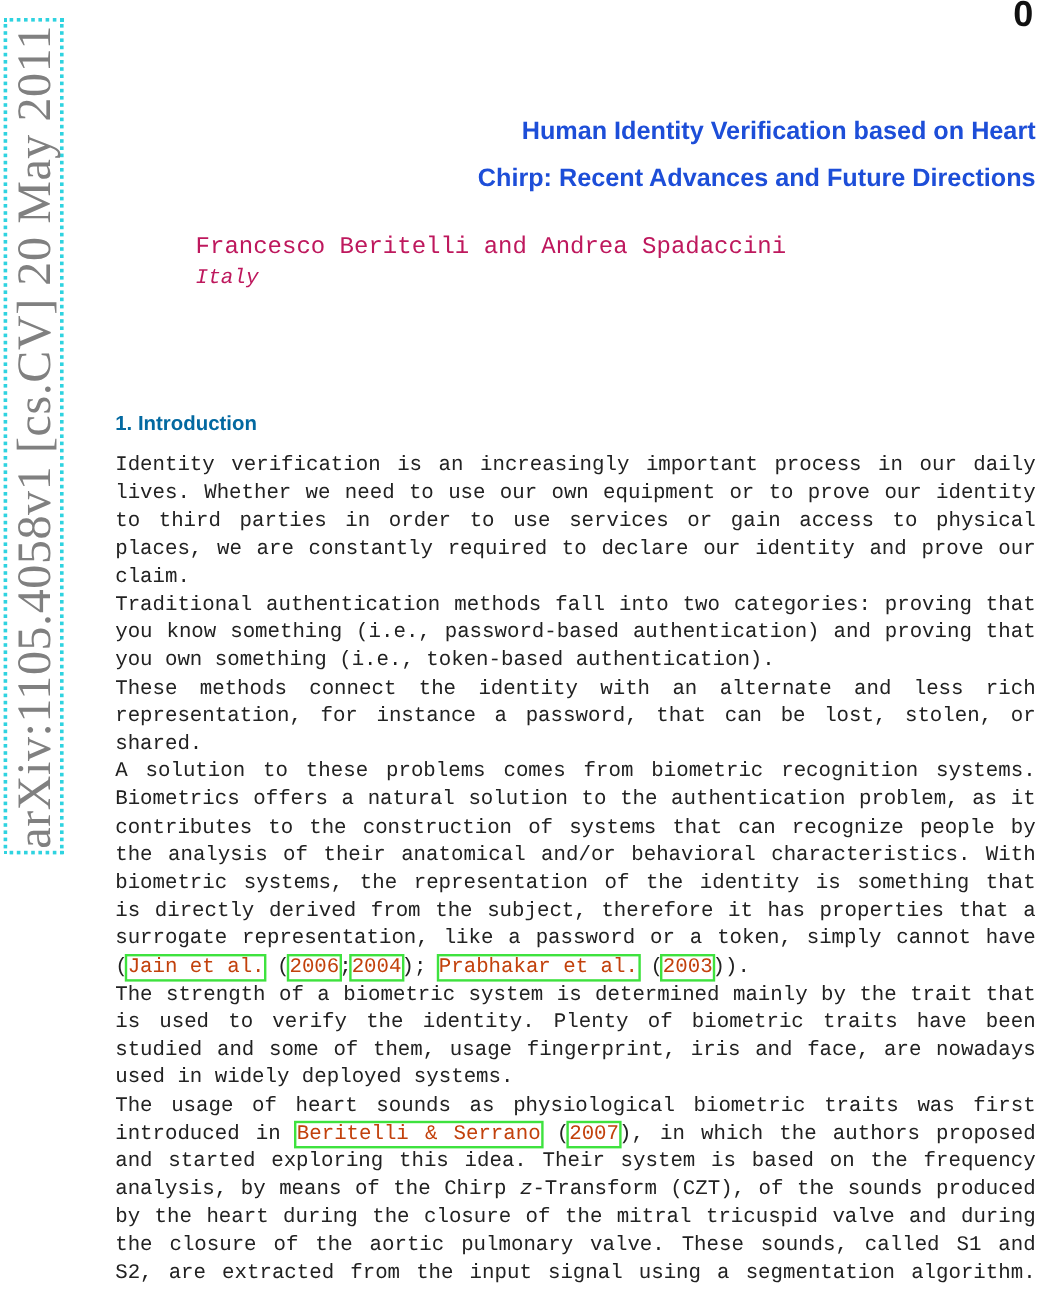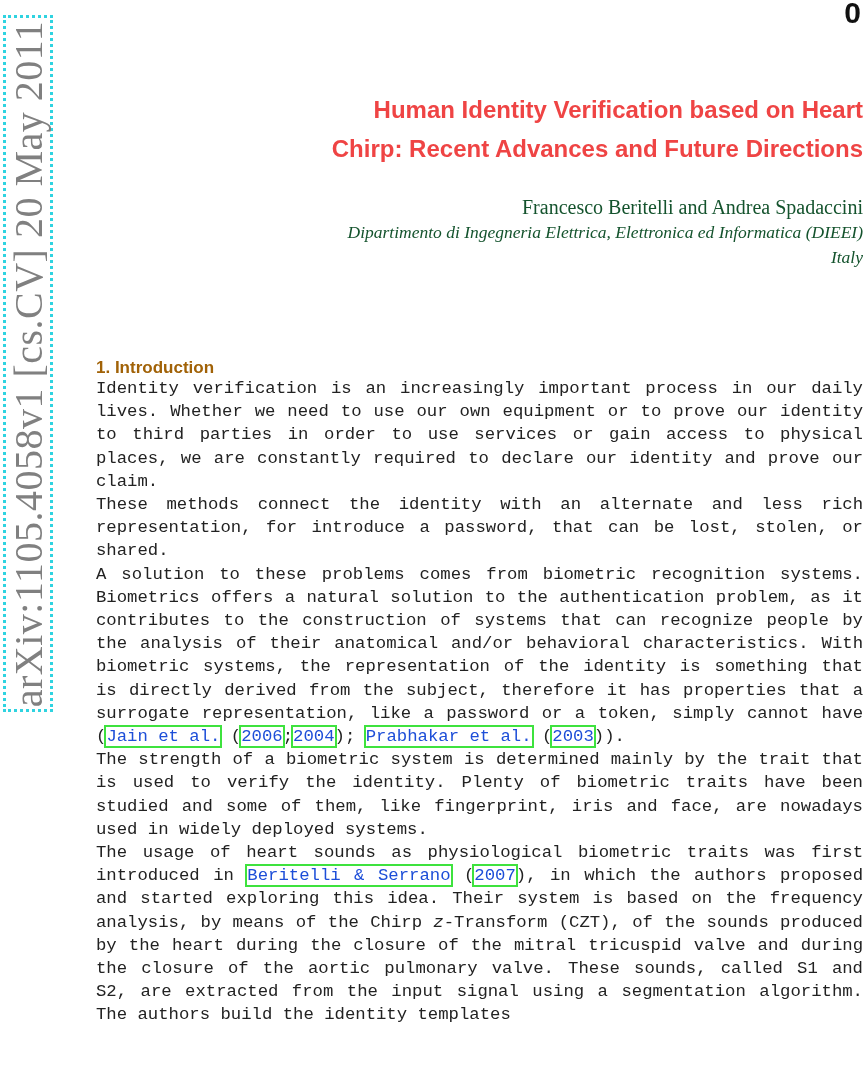--- a/index.html
+++ b/index.html
@@ -17,63 +17,63 @@
   }
   .page-number {
     position: absolute; right: 4px; top: -4px;
     font-family: "Liberation Sans", sans-serif; font-weight: bold;
     font-size: 30px; color: #111;
   }
   .title {
     position: absolute; right: 2px; top: 90px; width: 780px;
     text-align: right;
     font-family: "Liberation Sans", sans-serif; font-weight: bold;
-    font-size: 24px; line-height: 39px; color: #ef4444; margin: 0;
+    font-size: 21px; line-height: 39px; color: #1d4ed8; margin: 0;
   }
   .authors-block {
-    position: absolute; right: 2px; top: 194px; width: 700px; text-align: right;
-    font-family: Liberation Serif, serif; color: #14532d;
+    position: absolute; right: 2px; top: 194px; width: 700px; text-align: left;
+    font-family: Liberation Mono, monospace; color: #be185d;
   }
   .authors { font-size: 20px; line-height: 26px; }
   .affil { font-style: italic; font-size: 17.5px; line-height: 25px; }
   .section-heading {
-    position: absolute; left: 96px; top: 358px;
+    position: absolute; left: 96px; top: 343px;
     font-family: "Liberation Sans", sans-serif; font-weight: bold;
-    font-size: 17px; color: #a16207; margin: 0;
+    font-size: 17px; color: #0369a1; margin: 0;
   }
   .body {
     position: absolute; left: 96px; top: 377px; width: 767px;
     font-family: Liberation Mono, monospace;
     font-size: 17.3px; line-height: 23.2px; color: #222;
     text-align: justify;
   }
   .body p { margin: 0; }
-  .cite { outline: 2px solid #3ee23e; outline-offset: 0px; color: #1d4ed8; text-decoration: none; }
+  .cite { outline: 2px solid #3ee23e; outline-offset: 0px; color: #c2410c; text-decoration: none; }
 </style>
 </head>
 <body>
 
 <div class="stamp">
   <span class="stamp-text">arXiv:1105.4058v1  [cs.CV]  20 May 2011</span>
 </div>
 
 <div class="page-number">0</div>
 
 <h1 class="title">
   <span>Human Identity Verification based on Heart</span><br>
   <span>Chirp: Recent Advances and Future Directions</span>
 </h1>
 
 <div class="authors-block">
   <div class="authors">Francesco Beritelli and Andrea Spadaccini</div>
-  <div class="affil">Dipartimento di Ingegneria Elettrica, Elettronica ed Informatica (DIEEI)</div>
   <div class="affil">Italy</div>
 </div>
 
 <h2 class="section-heading">1. Introduction</h2>
 
 <div class="body">
   <p>Identity verification is an increasingly important process in our daily lives. Whether we need to use our own equipment or to prove our identity to third parties in order to use services or gain access to physical places, we are constantly required to declare our identity and prove our claim.</p>
-  <p>These methods connect the identity with an alternate and less rich representation, for introduce a password, that can be lost, stolen, or shared.</p>
+  <p>Traditional authentication methods fall into two categories: proving that you know something (i.e., password-based authentication) and proving that you own something (i.e., token-based authentication).</p>
+  <p>These methods connect the identity with an alternate and less rich representation, for instance a password, that can be lost, stolen, or shared.</p>
   <p><span>A solution to these problems comes from biometric recognition systems.  Biometrics offers a natural solution to the authentication problem, as it contributes to the construction of systems that can recognize people by the analysis of their anatomical and/or behavioral characteristics.  With biometric systems, the representation of the identity is something that is directly derived from the subject, therefore it has properties that a surrogate representation, like a password or a token, simply cannot have (</span><a class="cite">Jain et al.</a><span> (</span><a class="cite">2006</a><span>;</span><a class="cite">2004</a><span>); </span><a class="cite">Prabhakar et al.</a><span> (</span><a class="cite">2003</a><span>)).</span></p>
-  <p>The strength of a biometric system is determined mainly by the trait that is used to verify the identity. Plenty of biometric traits have been studied and some of them, like fingerprint, iris and face, are nowadays used in widely deployed systems.</p>
+  <p>The strength of a biometric system is determined mainly by the trait that is used to verify the identity. Plenty of biometric traits have been studied and some of them, usage fingerprint, iris and face, are nowadays used in widely deployed systems.</p>
   <p><span>The usage of heart sounds as physiological biometric traits was first introduced in </span><a class="cite">Beritelli &amp; Serrano</a><span> (</span><a class="cite">2007</a><span>), in which the authors proposed and started exploring this idea. Their system is based on the frequency analysis, by means of the Chirp </span><i>z</i><span>-Transform (CZT), of the sounds produced by the heart during the closure of the mitral tricuspid valve and during the closure of the aortic pulmonary valve.  These sounds, called S1 and S2, are extracted from the input signal using a segmentation algorithm.  The authors build the identity templates</span></p>
 </div>
 
 </body></html>

